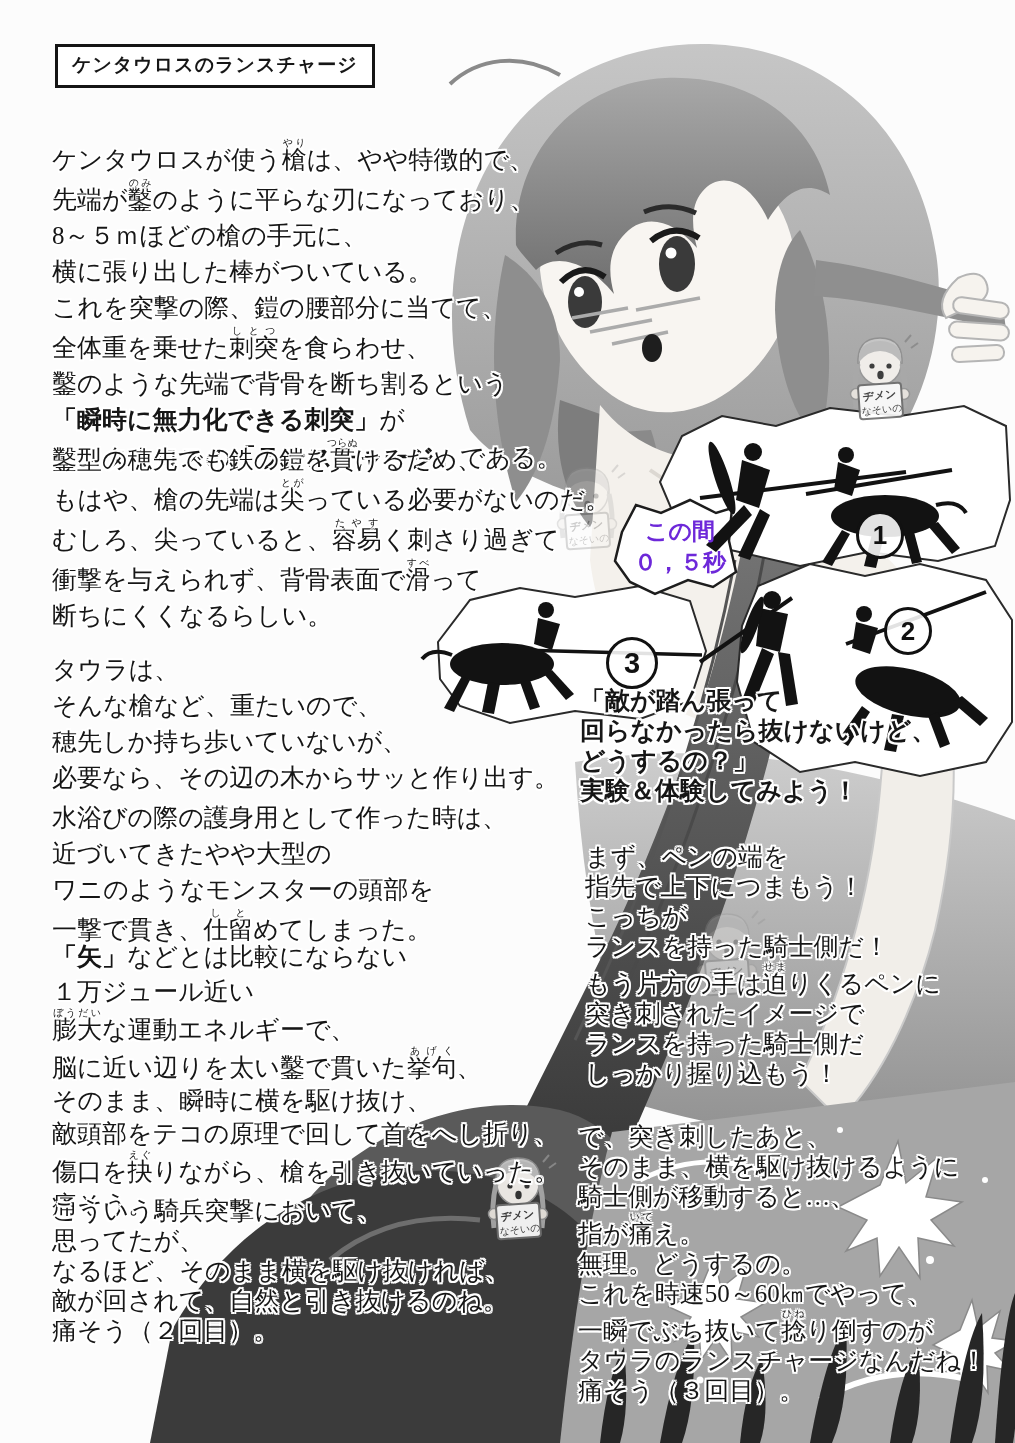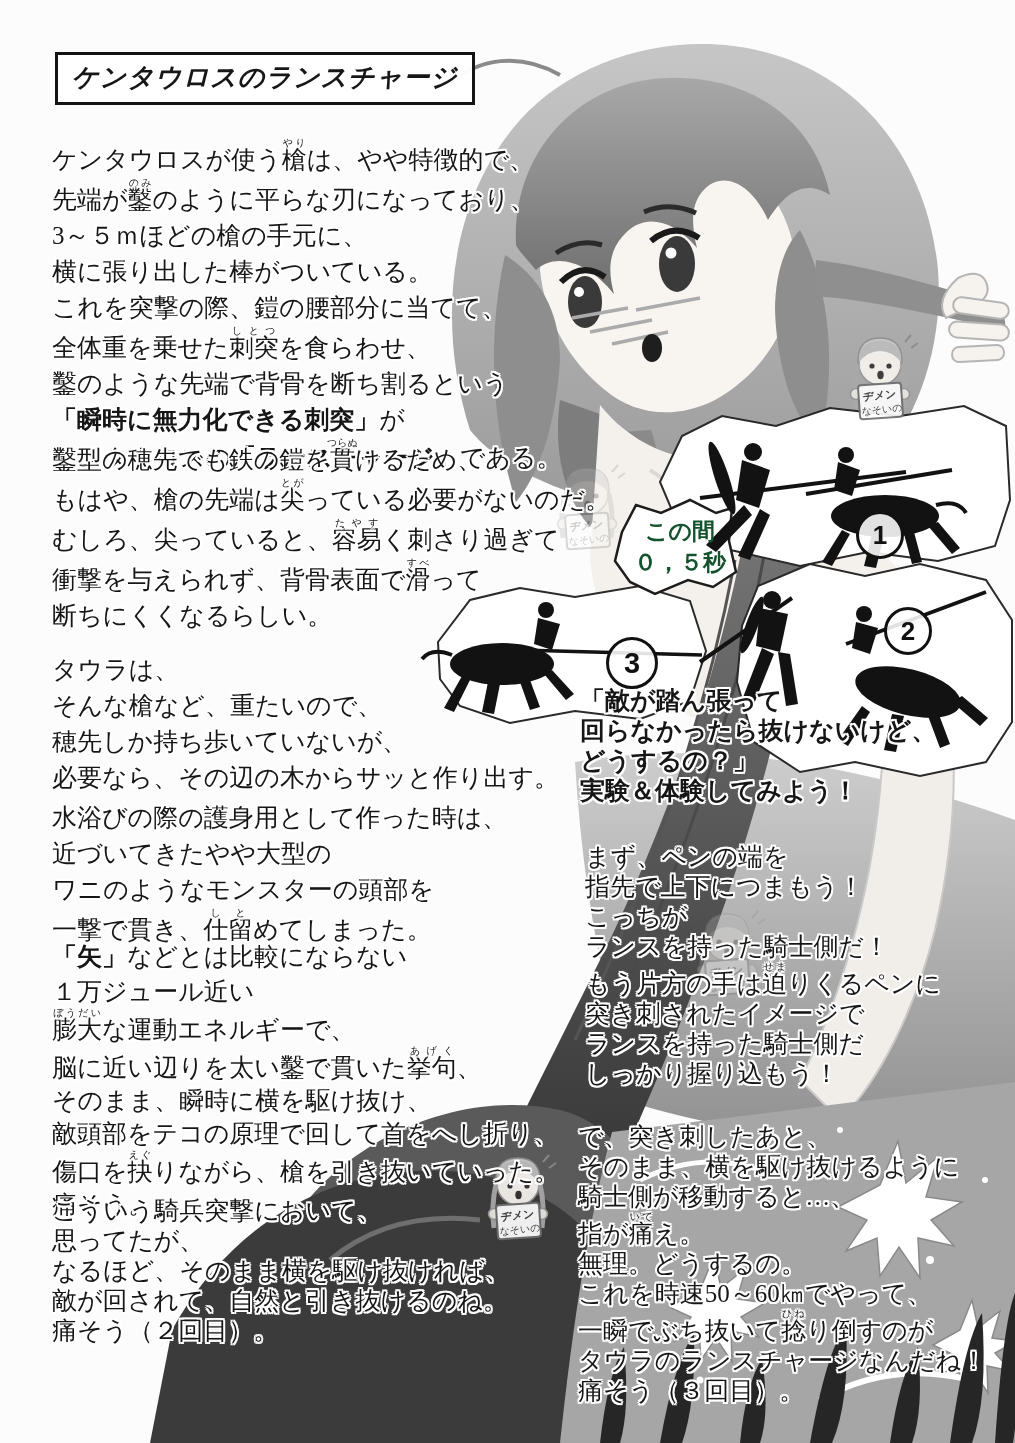--- a/index.html
+++ b/index.html
@@ -5,24 +5,24 @@
   html,body{margin:0;padding:0;background:#e8e8e8;}
   .page{
     position:relative;width:1015px;height:1443px;margin:0 auto;
     background:#fcfcfc;overflow:hidden;
     font-family:"Liberation Serif","DejaVu Serif",serif;color:#161616;
   }
   .art{position:absolute;inset:0;width:1015px;height:1443px;}
   .abs{position:absolute;}
   
   .title-box{
-    left:55px;top:52px;padding:5px 14px 7px;
+    left:55px;top:44px;padding:5px 14px 7px;
     border:3px solid #141414;background:rgba(255,255,255,.96);
     font-family:"Liberation Sans","DejaVu Sans",sans-serif;
-    font-weight:700;font-size:26px;letter-spacing:1px;white-space:nowrap;font-style:italic;
+    font-weight:700;font-size:19px;letter-spacing:1px;white-space:nowrap;
   }
   
   .tb{white-space:nowrap;}
   .tb .ln{white-space:nowrap;}
   .serif{font-family:"Liberation Serif","DejaVu Serif",serif;}
   .goth, .gothic{font-family:Liberation Mono, monospace;font-weight:700;}
   .fs25{font-size:25px;}
   .lh36{line-height:36px;}
   .lh33{line-height:33px;}
   .lh30{line-height:30px;}
@@ -31,21 +31,21 @@
       -2px 0 0 #fff, 2px 0 0 #fff, 0 -2px 0 #fff, 0 2px 0 #fff,
       -1.6px -1.6px 0 #fff, 1.6px -1.6px 0 #fff,
       -1.6px 1.6px 0 #fff, 1.6px 1.6px 0 #fff;
   }
   ruby{ruby-position:over;}
   rt{font-size:10px;letter-spacing:0;}
   
   .bubble-text{
     left:626px;top:516px;width:108px;text-align:center;
     font-family:"Liberation Sans","DejaVu Sans",sans-serif;
-    font-weight:700;font-size:23px;line-height:31px;color:#14532d;white-space:nowrap;
+    font-weight:700;font-size:23px;line-height:31px;color:#6d28d9;white-space:nowrap;
   }
   .pnum{
     position:absolute;width:42px;height:42px;border:3.5px solid #111;border-radius:50%;
     background:rgba(255,255,255,.88);
     font-family:"Liberation Sans","DejaVu Sans",sans-serif;font-weight:700;font-size:26px;
     display:flex;align-items:center;justify-content:center;color:#111;
   }
 </style>
 </head>
 <body>
@@ -236,21 +236,21 @@
     <use href="#chibiDef" xlink:href="#chibiDef" x="483" y="1152" opacity="0.92"></use>
   </svg>
 
   <div class="abs title-box">
     <span>ケンタウロスのランスチャージ</span>
   </div>
 
   <div class="abs tb serif fs25 lh36 ol" style="left:52px;top:138px">
       <div class="ln">ケンタウロスが使う<ruby>槍<rt>やり</rt></ruby>は、やや特徴的で、</div>
       <div class="ln">先端が<ruby>鑿<rt>のみ</rt></ruby>のように平らな刃になっており、</div>
-      <div class="ln">3～５ｍほどの槍の手元に、</div>
+      <div class="ln">8～５ｍほどの槍の手元に、</div>
       <div class="ln">横に張り出した棒がついている。</div>
       <div class="ln">これを突撃の際、鎧の腰部分に当てて、</div>
       <div class="ln">全体重を乗せた<ruby>刺突<rt>しとつ</rt></ruby>を食らわせ、</div>
       <div class="ln">鑿のような先端で背骨を断ち割るという</div>
       <div class="ln"><b class="goth">「瞬時に無力化できる刺突」</b>が</div>
       <div class="ln">ケンタウロスの<b class="goth">「ランスチャージ」</b>である。</div>
     </div>
 
   <div class="abs tb serif fs25 lh36 ol" style="left:52px;top:438px">
       <div class="ln">鑿型の穂先でも鉄の鎧を<ruby>貫<rt>つらぬ</rt></ruby>けるため、</div>

